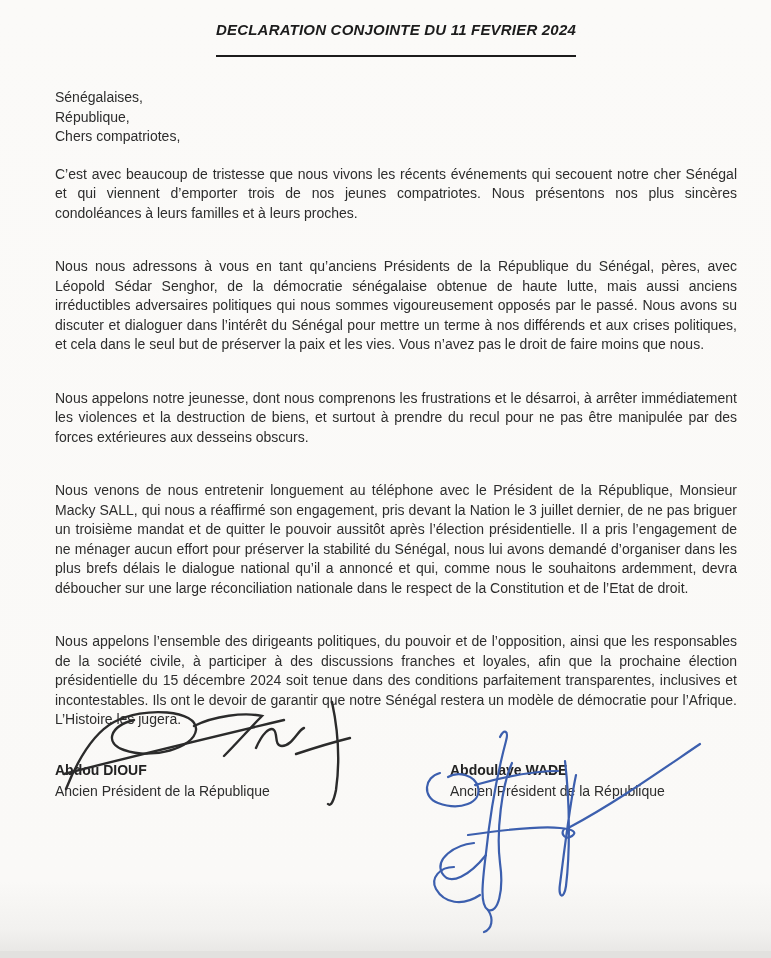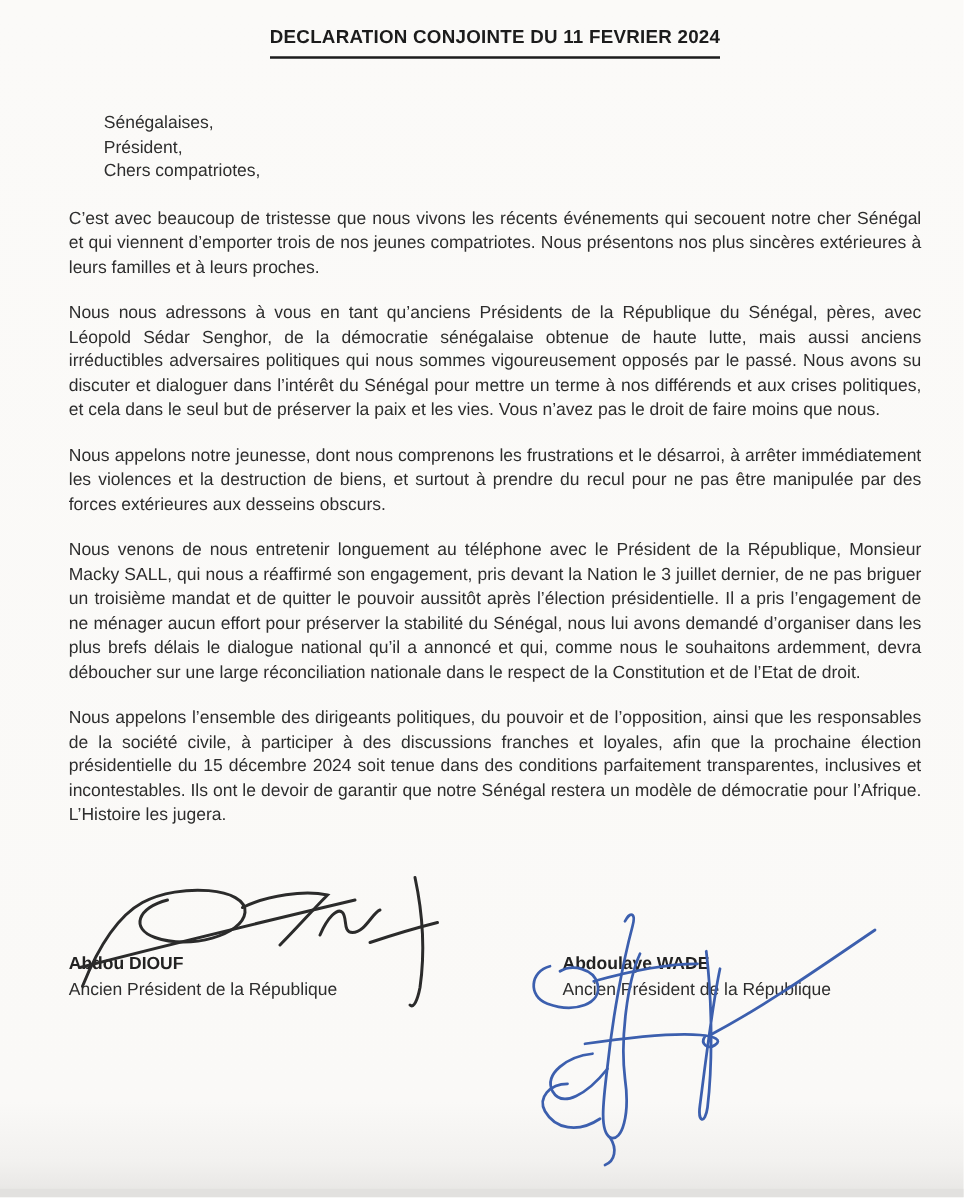--- a/index.html
+++ b/index.html
@@ -25,37 +25,37 @@
   .doc-title {
     margin: 21px 0 0 0;
     text-align: center;
     font-size: 15px;
     font-weight: bold;
     color: #1c1c1c;
     letter-spacing: 0.2px;
   }
   .doc-title .underlined {
     border-bottom: 2px solid #1c1c1c;
-    padding-bottom: 7px;
+    padding-bottom: 17px;
+    font-style: italic;
   }
   .salutation {
     margin-top: 50px;
     font-size: 14px;
     line-height: 19.5px;
-    margin-left: 28px;
   }
   p.body-par {
     margin: 0;
     font-size: 14px;
     line-height: 19.5px;
     text-align: justify;
     color: #2d2d2d;
   }
   p.body-par.first { margin-top: 18px; }
-  p.body-par + p.body-par { margin-top: 17px; }
+  p.body-par + p.body-par { margin-top: 34px; }
   .sig-block {
     position: absolute;
     font-size: 14px;
     line-height: 21px;
   }
   .sig-block .sig-name { font-weight: bold; color: #222; }
   .sig-block .sig-role { color: #2d2d2d; text-align: center; }
   .sig-left  { left: 55px;  top: 760px; }
   .sig-right { left: 450px; top: 760px; }
   .sig-svg { position: absolute; pointer-events: none; }
@@ -72,25 +72,25 @@
 <body>
 
 <div class="page">
 
   <div class="doc-content">
 
     <h1 class="doc-title"><span class="underlined">DECLARATION CONJOINTE DU 11 FEVRIER 2024</span></h1>
 
     <div class="salutation">
       <div>Sénégalaises,</div>
-      <div>Président,</div>
+      <div>République,</div>
       <div>Chers compatriotes,</div>
     </div>
 
-    <p class="body-par first">C’est avec beaucoup de tristesse que nous vivons les récents événements qui secouent notre cher Sénégal et qui viennent d’emporter trois de nos jeunes compatriotes. Nous présentons nos plus sincères extérieures à leurs familles et à leurs proches.</p>
+    <p class="body-par first">C’est avec beaucoup de tristesse que nous vivons les récents événements qui secouent notre cher Sénégal et qui viennent d’emporter trois de nos jeunes compatriotes. Nous présentons nos plus sincères condoléances à leurs familles et à leurs proches.</p>
 
     <p class="body-par">Nous nous adressons à vous en tant qu’anciens Présidents de la République du Sénégal, pères, avec Léopold Sédar Senghor, de la démocratie sénégalaise obtenue de haute lutte, mais aussi anciens irréductibles adversaires politiques qui nous sommes vigoureusement opposés par le passé. Nous avons su discuter et dialoguer dans l’intérêt du Sénégal pour mettre un terme à nos différends et aux crises politiques, et cela dans le seul but de préserver la paix et les vies. Vous n’avez pas le droit de faire moins que nous.</p>
 
     <p class="body-par">Nous appelons notre jeunesse, dont nous comprenons les frustrations et le désarroi, à arrêter immédiatement les violences et la destruction de biens, et surtout à prendre du recul pour ne pas être manipulée par des forces extérieures aux desseins obscurs.</p>
 
     <p class="body-par">Nous venons de nous entretenir longuement au téléphone avec le Président de la République, Monsieur Macky SALL, qui nous a réaffirmé son engagement, pris devant la Nation le 3 juillet dernier, de ne pas briguer un troisième mandat et de quitter le pouvoir aussitôt après l’élection présidentielle. Il a pris l’engagement de ne ménager aucun effort pour préserver la stabilité du Sénégal, nous lui avons demandé d’organiser dans les plus brefs délais le dialogue national qu’il a annoncé et qui, comme nous le souhaitons ardemment, devra déboucher sur une large réconciliation nationale dans le respect de la Constitution et de l’Etat de droit.</p>
 
     <p class="body-par">Nous appelons l’ensemble des dirigeants politiques, du pouvoir et de l’opposition, ainsi que les responsables de la société civile, à participer à des discussions franches et loyales, afin que la prochaine élection présidentielle du 15 décembre 2024 soit tenue dans des conditions parfaitement transparentes, inclusives et incontestables. Ils ont le devoir de garantir que notre Sénégal restera un modèle de démocratie pour l’Afrique. L’Histoire les jugera.</p>
 
   </div>

